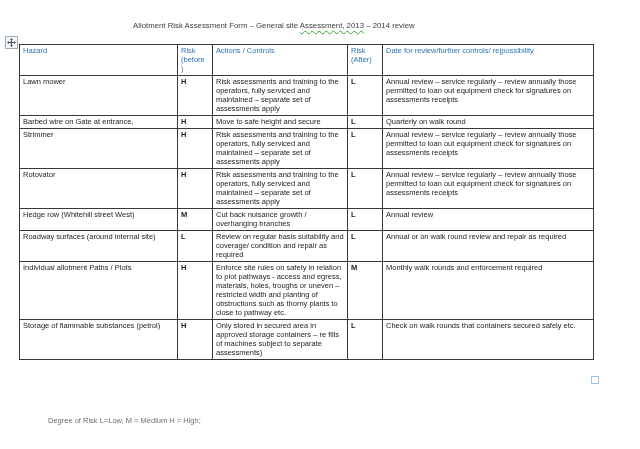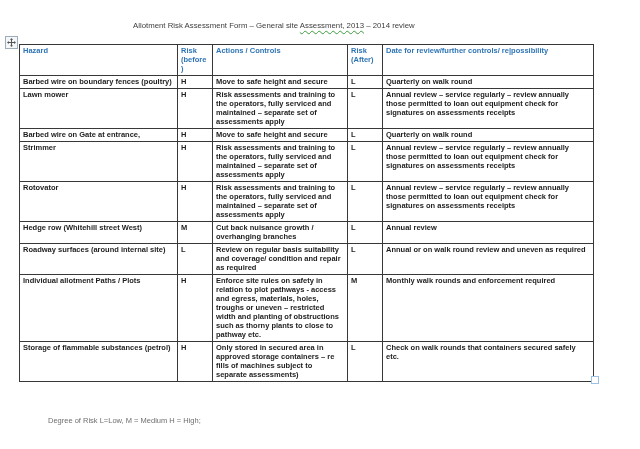--- a/index.html
+++ b/index.html
@@ -49,21 +49,21 @@
     background: #ffffff;
   }
   .risk-table th, .risk-table td {
     border: 1px solid #383838;
     vertical-align: top;
     text-align: left;
     padding: 1px 3px 2px 3px;
     font-size: 7.5px;
     line-height: 9px;
     color: #1d1d1d;
-    font-weight: bold;
+    font-weight: normal;
     overflow: hidden;
   }
   .risk-table thead th {
     color: #2E74B5;
     height: 26px;
   }
   .risk-table td.risk-cell { font-weight: bold; }
   .resize-handle {
     position: absolute;
     left: 591px;
@@ -109,27 +109,20 @@
     <tr>
       <th>Hazard</th>
       <th>Risk (before )</th>
       <th>Actions / Controls</th>
       <th>Risk (After)</th>
       <th>Date for review/further controls/ re|possibility</th>
     </tr>
   </thead>
   <tbody>
       <tr>
-        <td>Barbed wire on boundary fences (poultry)</td>
-        <td class="risk-cell">H</td>
-        <td>Move to safe height and secure</td>
-        <td class="risk-cell">L</td>
-        <td>Quarterly on walk round</td>
-      </tr>
-      <tr>
         <td>Lawn mower</td>
         <td class="risk-cell">H</td>
         <td>Risk assessments and training to the operators, fully serviced and maintained – separate set of assessments apply</td>
         <td class="risk-cell">L</td>
         <td>Annual review – service regularly – review annually those permitted to loan out equipment check for signatures on assessments receipts</td>
       </tr>
       <tr>
         <td>Barbed wire on Gate at entrance,</td>
         <td class="risk-cell">H</td>
         <td>Move to safe height and secure</td>
@@ -155,21 +148,21 @@
         <td class="risk-cell">M</td>
         <td>Cut back nuisance growth / overhanging branches</td>
         <td class="risk-cell">L</td>
         <td>Annual review</td>
       </tr>
       <tr>
         <td>Roadway surfaces (around internal site)</td>
         <td class="risk-cell">L</td>
         <td>Review on regular basis suitability and coverage/ condition and repair as required</td>
         <td class="risk-cell">L</td>
-        <td>Annual or on walk round review and uneven as required</td>
+        <td>Annual or on walk round review and repair as required</td>
       </tr>
       <tr>
         <td>Individual allotment Paths / Plots</td>
         <td class="risk-cell">H</td>
         <td>Enforce site rules on safety in relation to plot pathways  - access and egress, materials, holes, troughs or uneven – restricted width and planting of obstructions such as thorny plants to close to pathway etc.</td>
         <td class="risk-cell">M</td>
         <td>Monthly walk rounds and enforcement required</td>
       </tr>
       <tr>
         <td>Storage of flammable substances (petrol)</td>

